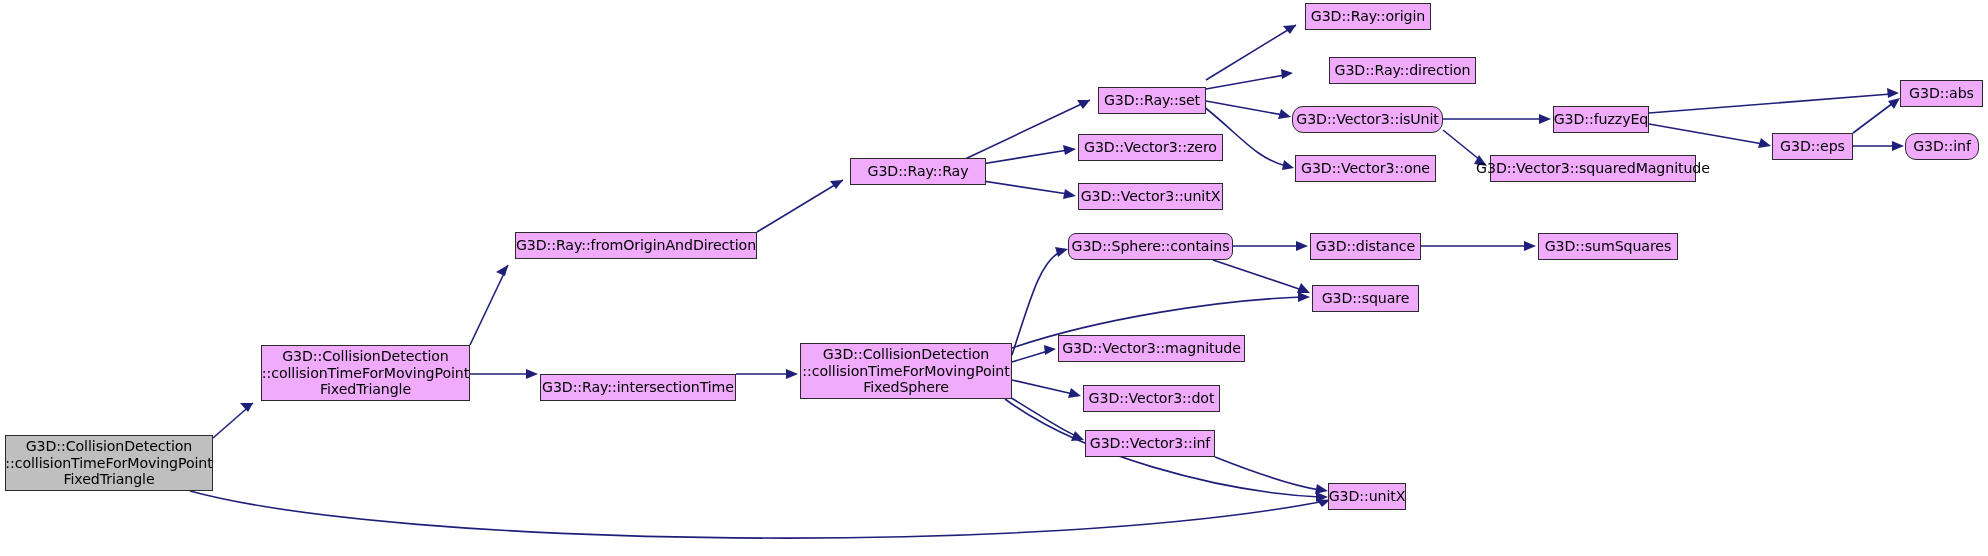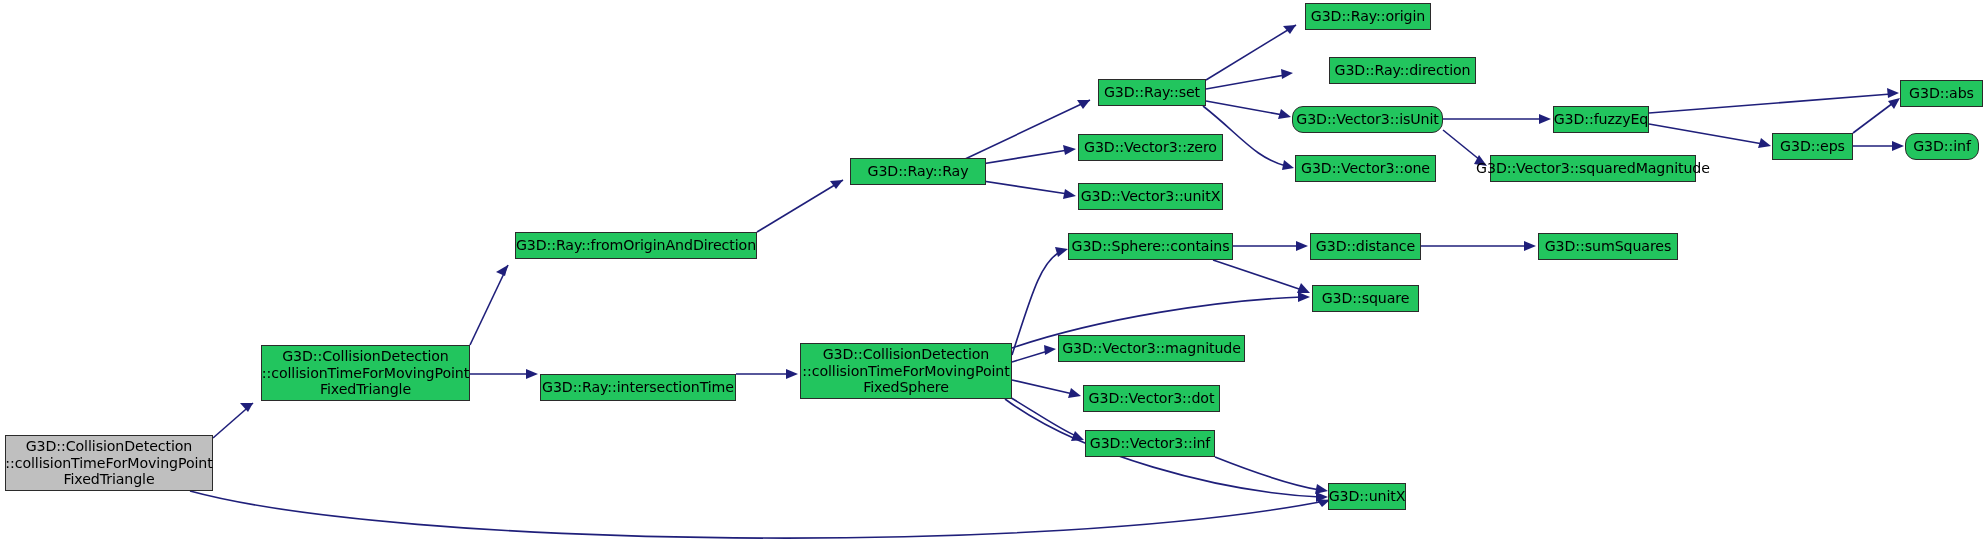--- a/index.html
+++ b/index.html
@@ -28,21 +28,21 @@
     stroke-width: 1.6px;
   }
   .arrow-head {
     fill: #1f1f7a;
     stroke: none;
   }
   .node {
     position: absolute;
     box-sizing: border-box;
     border: 1.3px solid #2b2b2b;
-    background: #22c55e;
+    background: #f0abfc;
     color: #000000;
     display: flex;
     align-items: center;
     justify-content: center;
     text-align: center;
     font-family: "DejaVu Sans", sans-serif;
     font-size: 14.2px;
     line-height: 16.6px;
     white-space: pre-line;
     letter-spacing: -0.1px;
@@ -217,21 +217,21 @@
   <div class="node" style="left:515px; top:232px; width:242px; height:27px;">G3D::Ray::fromOriginAndDirection</div>
 
   <div class="node" style="left:540px; top:374px; width:196px; height:27px;">G3D::Ray::intersectionTime</div>
 
   <div class="node" style="left:850px; top:158px; width:136px; height:27px;">G3D::Ray::Ray</div>
 
   <div class="node" style="left:800px; top:343px; width:212px; height:56px;">G3D::CollisionDetection
 ::collisionTimeForMovingPoint
 FixedSphere</div>
 
-  <div class="node" style="left:1098px; top:79px; width:108px; height:27px;">G3D::Ray::set</div>
+  <div class="node" style="left:1098px; top:87px; width:108px; height:27px;">G3D::Ray::set</div>
 
   <div class="node" style="left:1078px; top:134px; width:145px; height:27px;">G3D::Vector3::zero</div>
 
   <div class="node" style="left:1078px; top:183px; width:145px; height:27px;">G3D::Vector3::unitX</div>
 
   <div class="node" style="left:1305px; top:3px; width:126px; height:27px;">G3D::Ray::origin</div>
 
   <div class="node" style="left:1294px; top:57px; width:147px; height:27px;margin-left:35px;">G3D::Ray::direction</div>
 
   <div class="node" style="left:1292px; top:106px; width:151px; height:27px;border-radius:11px;">G3D::Vector3::isUnit</div>
@@ -241,21 +241,21 @@
   <div class="node" style="left:1553px; top:106px; width:96px; height:27px;">G3D::fuzzyEq</div>
 
   <div class="node" style="left:1490px; top:155px; width:206px; height:27px;">G3D::Vector3::squaredMagnitude</div>
 
   <div class="node" style="left:1900px; top:80px; width:83px; height:27px;">G3D::abs</div>
 
   <div class="node" style="left:1772px; top:133px; width:81px; height:27px;">G3D::eps</div>
 
   <div class="node" style="left:1905px; top:133px; width:74px; height:27px;border-radius:11px;">G3D::inf</div>
 
-  <div class="node" style="left:1068px; top:233px; width:165px; height:27px;">G3D::Sphere::contains</div>
+  <div class="node" style="left:1068px; top:233px; width:165px; height:27px;border-radius:8px;">G3D::Sphere::contains</div>
 
   <div class="node" style="left:1310px; top:233px; width:111px; height:27px;">G3D::distance</div>
 
   <div class="node" style="left:1538px; top:233px; width:140px; height:27px;">G3D::sumSquares</div>
 
   <div class="node" style="left:1312px; top:285px; width:107px; height:27px;">G3D::square</div>
 
   <div class="node" style="left:1058px; top:335px; width:187px; height:27px;">G3D::Vector3::magnitude</div>
 
   <div class="node" style="left:1083px; top:385px; width:137px; height:27px;">G3D::Vector3::dot</div>

